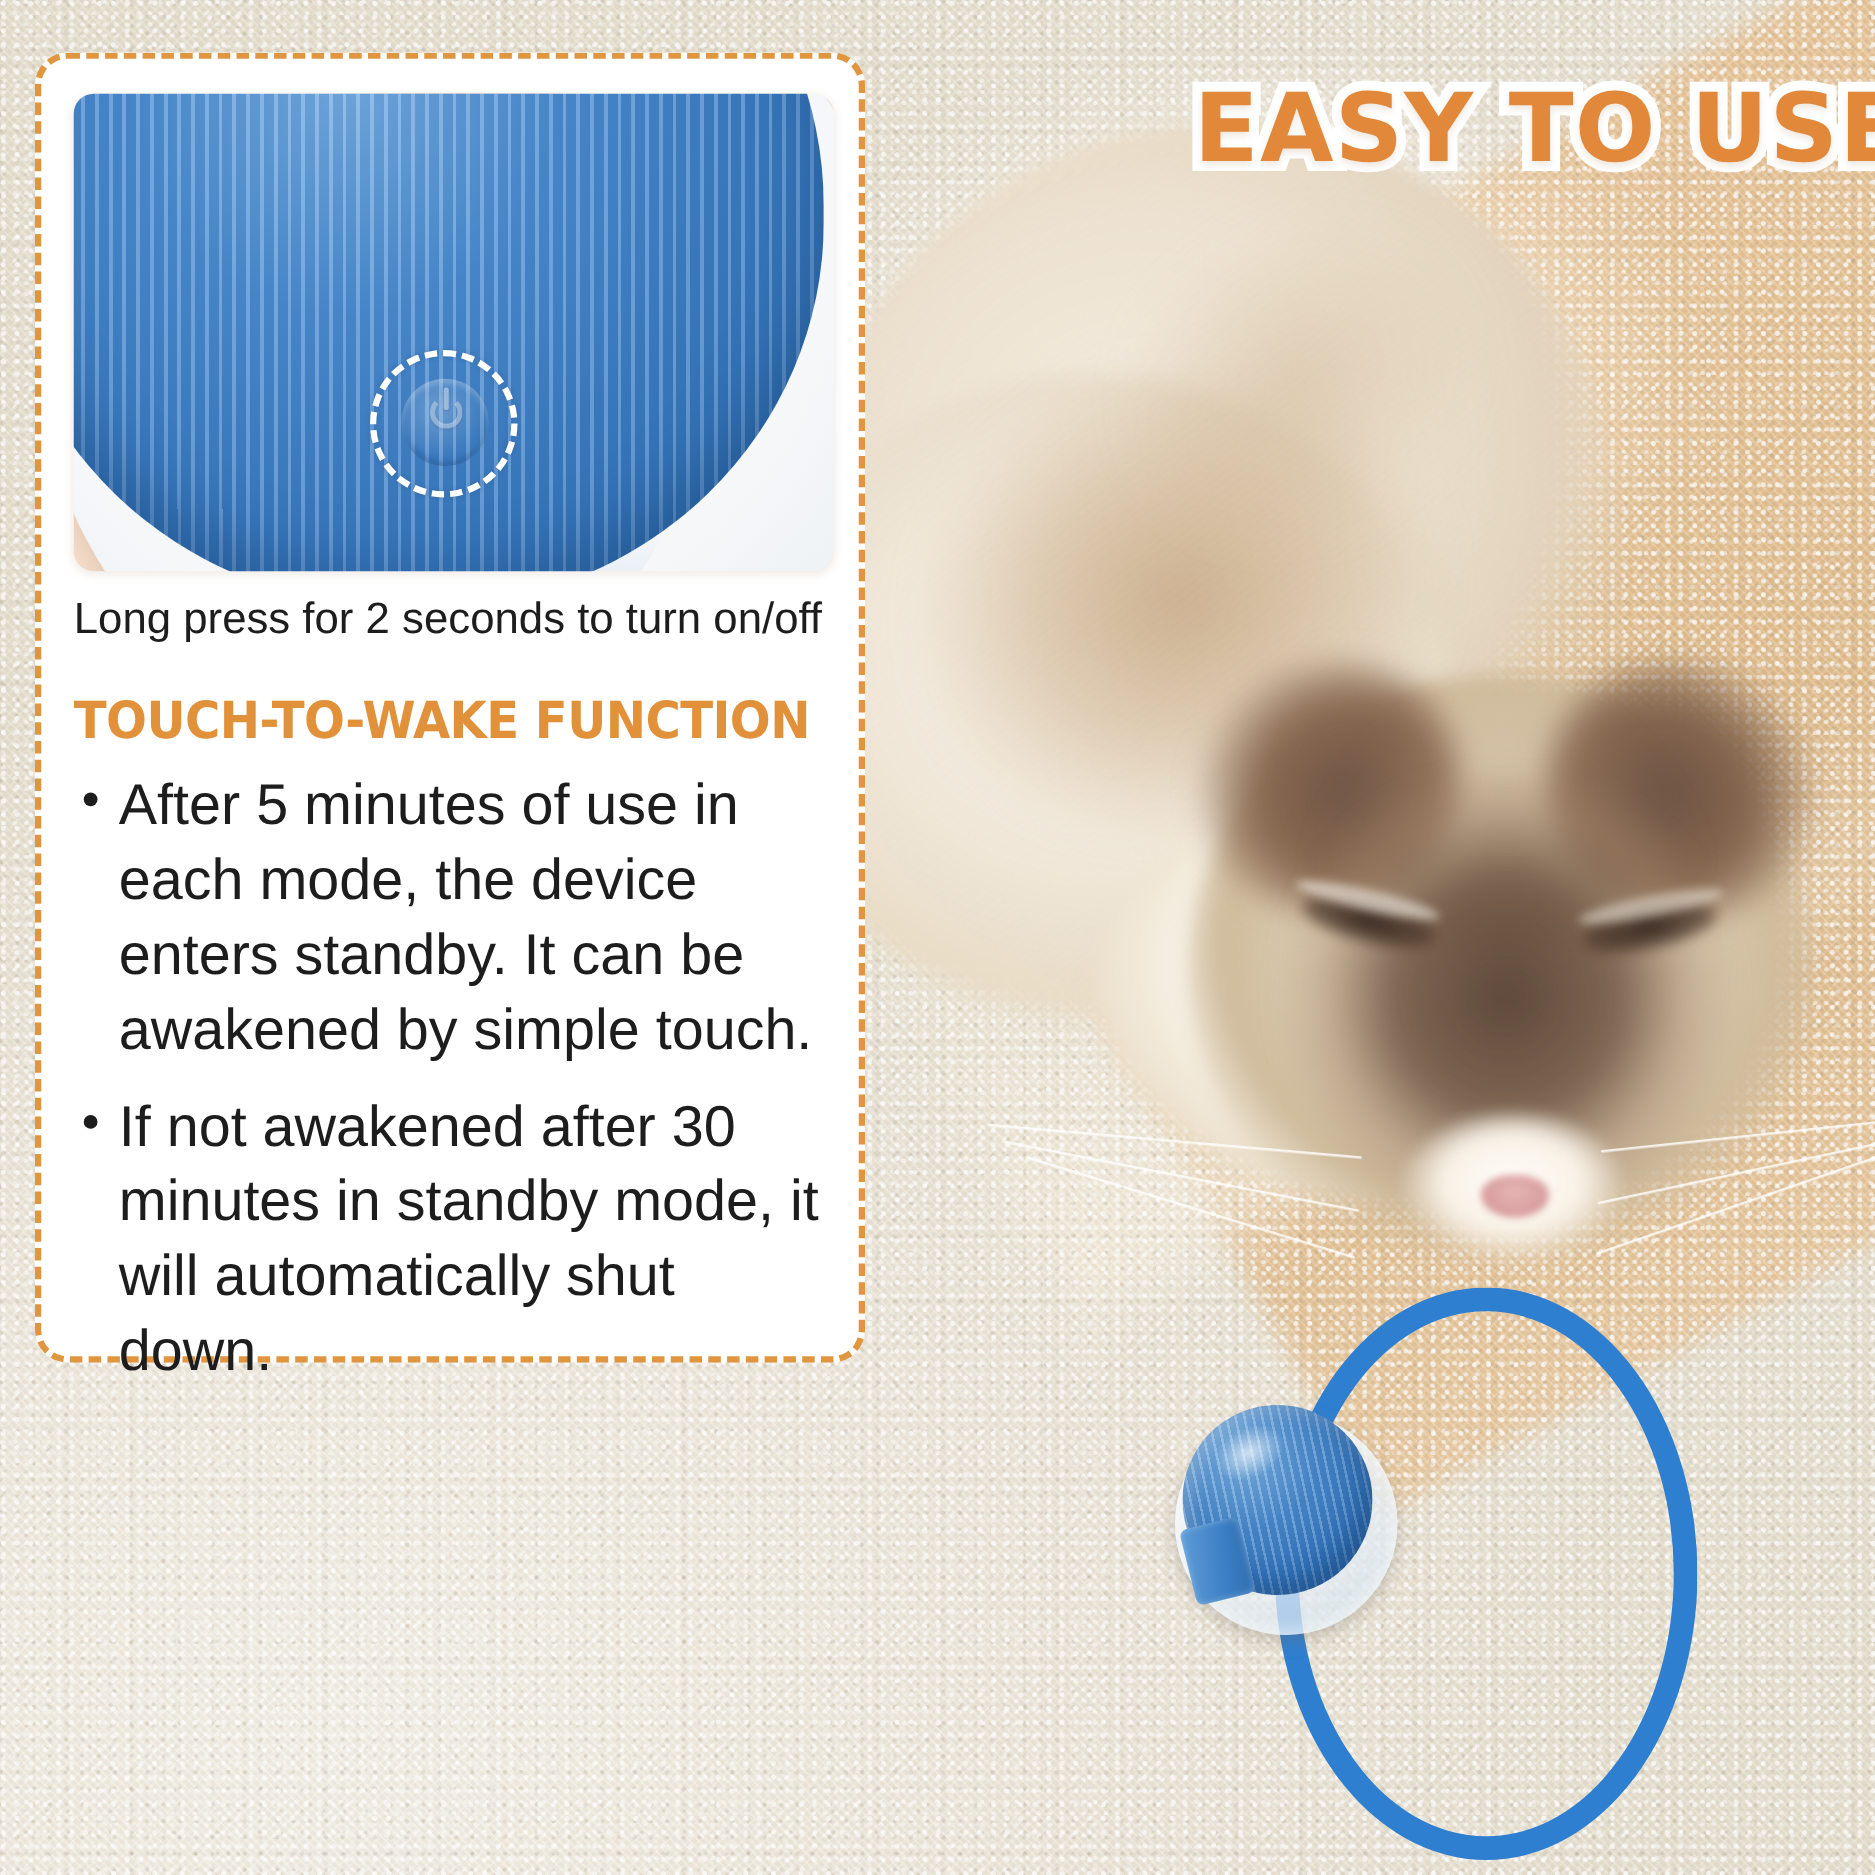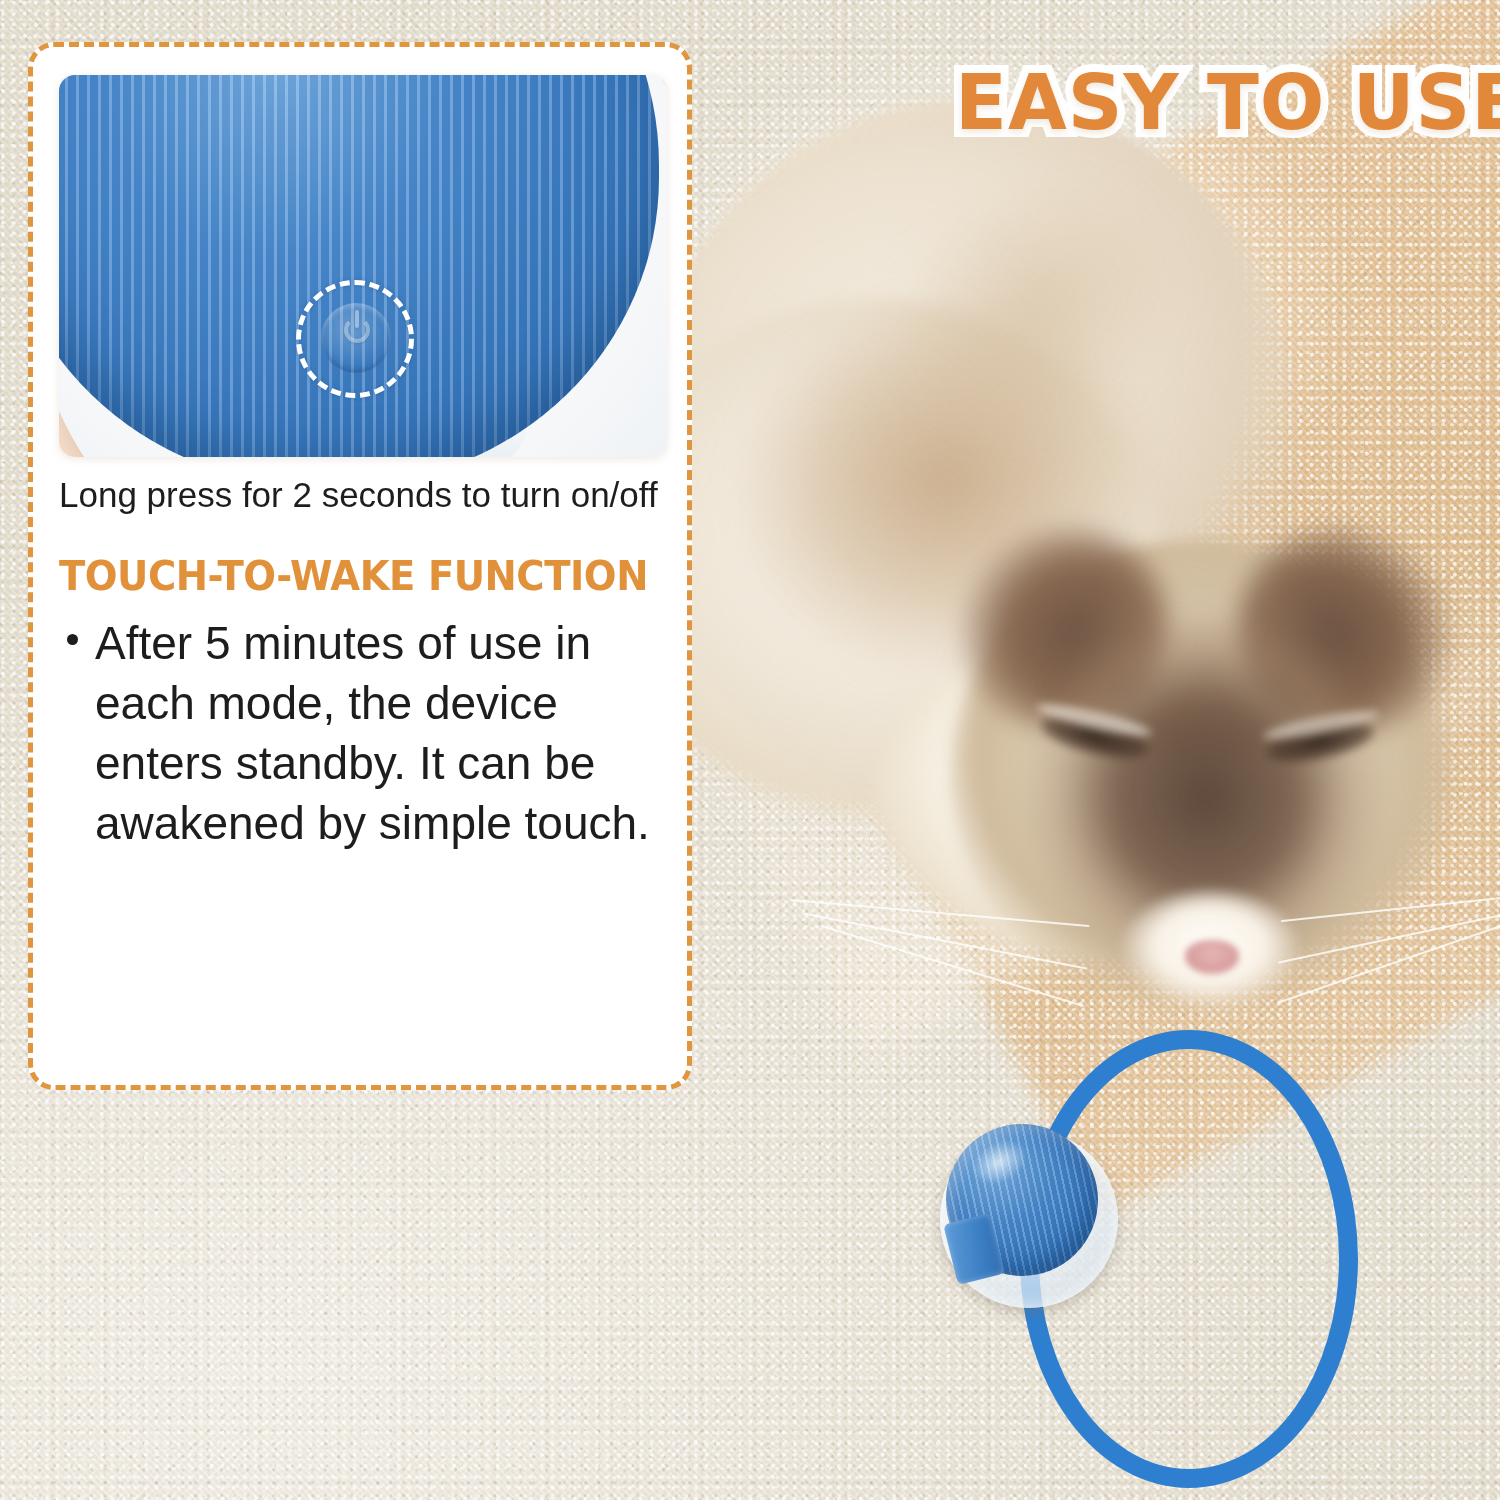--- a/index.html
+++ b/index.html
@@ -359,14 +359,15 @@
     <div class="power-bar"></div>
     <div class="power-ring"></div>
   </div>
 
   <div id="caption">Long press for 2 seconds to turn on/off</div>
 
   <div id="section-title">TOUCH-TO-WAKE FUNCTION</div>
 
   <ul id="bullets">
     <li>After 5 minutes of use in each mode, the device enters standby. It can be awakened by simple touch.</li>
+    <li>If not awakened after 30 minutes in standby mode, it will automatically shut down.</li>
   </ul>
 </div>
 
 </body></html>

